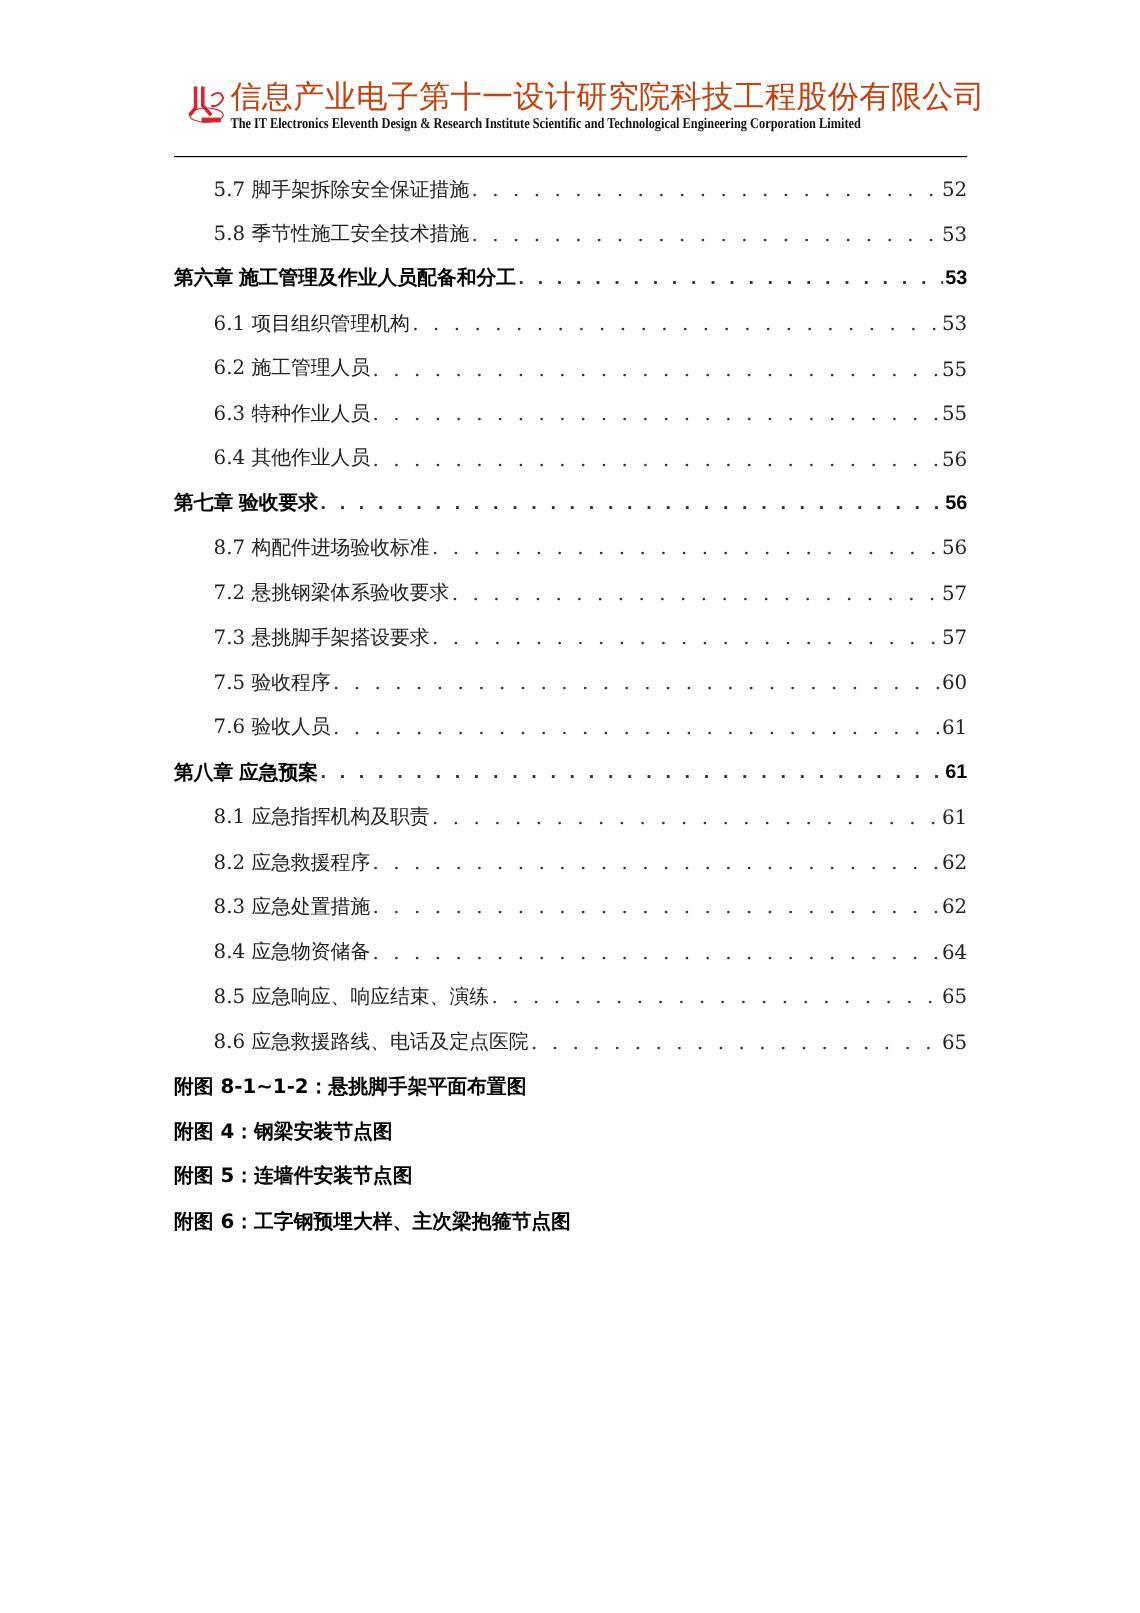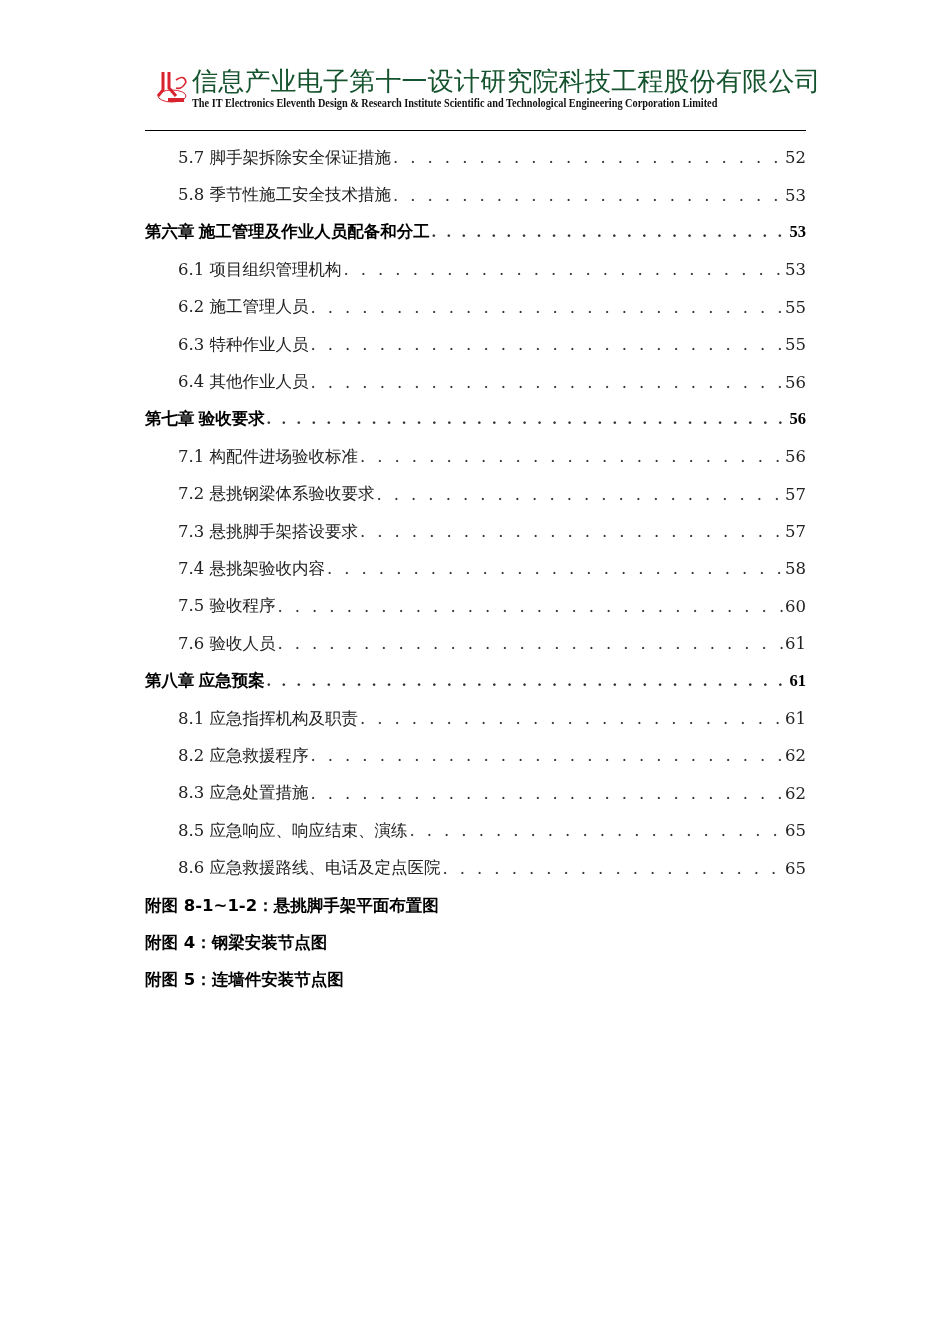--- a/index.html
+++ b/index.html
@@ -1,25 +1,25 @@
 <!DOCTYPE html>
 <html><head>
 <meta charset="utf-8">
 <style>
   html, body { margin: 0; padding: 0; background: #ffffff; }
   body { width: 950px; height: 1344px; position: relative; overflow: hidden; color: #000; }
   .page { position: absolute; left: 0; top: 0; width: 950px; height: 1344px; background: #fff; }
   .header { position: absolute; left: 150px; top: 64px; width: 650px; height: 50px; }
   .logo { position: absolute; left: 6px; top: 4px; width: 34px; height: 38px; }
-  .title-cn { position: absolute; left: 42px; top: 2px; font-family: "DejaVu Sans", sans-serif; font-size: 26px; line-height: 30px; letter-spacing: 0.2px; color: #14532d; white-space: nowrap; }
+  .title-cn { position: absolute; left: 42px; top: 2px; font-family: "DejaVu Sans", sans-serif; font-size: 26px; line-height: 30px; letter-spacing: 0.2px; color: #c2410c; white-space: nowrap; }
   .title-en { position: absolute; left: 42px; top: 32px; font-family: "Liberation Serif", serif; font-weight: bold; font-size: 12.4px; line-height: 14px; color: #111; white-space: nowrap; transform: scaleX(0.83); transform-origin: left top; }
   .rule { position: absolute; left: 145px; top: 130px; width: 661px; height: 0; border-top: 1.5px solid #000; }
   .toc { position: absolute; left: 145px; top: 139px; width: 661px; text-align: right; }
   .row { position: relative; height: 37.4px; display: flex; align-items: center; font-family: "DejaVu Serif", serif; font-size: 16.5px; white-space: nowrap; }
-  .row.l1 { font-family: Liberation Serif, serif; font-weight: bold; }
+  .row.l1 { font-family: Liberation Sans, sans-serif; font-weight: bold; }
   .row.l2 { padding-left: 33px; color: #222; }
   .row .label { flex: 0 0 auto; padding-right: 2px; }
   .row .dots { flex: 1 1 auto; overflow: hidden; letter-spacing: 3.4px; color: #333; }
   .row .dots::before { content: ". . . . . . . . . . . . . . . . . . . . . . . . . . . . . . . . . . . . . . . . . . . . . . . . . . . . . . . . . . . . . . . . . . . . . . . . . . . . . . . . . . . . . . . . . . . . . . . . . . . . . . . . . . . . . . . . . . . . ."; }
   .row .page-num { flex: 0 0 auto; padding-left: 2px; }
   .row.appendix { font-family: "DejaVu Sans", sans-serif; font-weight: bold; }
 </style>
 </head>
 <body>
 
@@ -75,38 +75,33 @@
       <span class="label"><span>6.4</span>&nbsp;<span>其他作业人员</span></span>
       <span class="dots"></span>
       <span class="page-num">56</span>
     </div>
     <div class="row l1">
       <span class="label"><span>第七章</span>&nbsp;<span>验收要求</span></span>
       <span class="dots"></span>
       <span class="page-num">56</span>
     </div>
     <div class="row l2">
-      <span class="label"><span>7.1</span>&nbsp;<span>构配件进场验收标准</span></span>
+      <span class="label"><span>8.7</span>&nbsp;<span>构配件进场验收标准</span></span>
       <span class="dots"></span>
       <span class="page-num">56</span>
     </div>
     <div class="row l2">
       <span class="label"><span>7.2</span>&nbsp;<span>悬挑钢梁体系验收要求</span></span>
       <span class="dots"></span>
       <span class="page-num">57</span>
     </div>
     <div class="row l2">
       <span class="label"><span>7.3</span>&nbsp;<span>悬挑脚手架搭设要求</span></span>
       <span class="dots"></span>
       <span class="page-num">57</span>
-    </div>
-    <div class="row l2">
-      <span class="label"><span>7.4</span>&nbsp;<span>悬挑架验收内容</span></span>
-      <span class="dots"></span>
-      <span class="page-num">58</span>
     </div>
     <div class="row l2">
       <span class="label"><span>7.5</span>&nbsp;<span>验收程序</span></span>
       <span class="dots"></span>
       <span class="page-num">60</span>
     </div>
     <div class="row l2">
       <span class="label"><span>7.6</span>&nbsp;<span>验收人员</span></span>
       <span class="dots"></span>
       <span class="page-num">61</span>
@@ -125,34 +120,42 @@
       <span class="label"><span>8.2</span>&nbsp;<span>应急救援程序</span></span>
       <span class="dots"></span>
       <span class="page-num">62</span>
     </div>
     <div class="row l2">
       <span class="label"><span>8.3</span>&nbsp;<span>应急处置措施</span></span>
       <span class="dots"></span>
       <span class="page-num">62</span>
     </div>
     <div class="row l2">
+      <span class="label"><span>8.4</span>&nbsp;<span>应急物资储备</span></span>
+      <span class="dots"></span>
+      <span class="page-num">64</span>
+    </div>
+    <div class="row l2">
       <span class="label"><span>8.5</span>&nbsp;<span>应急响应、响应结束、演练</span></span>
       <span class="dots"></span>
       <span class="page-num">65</span>
     </div>
     <div class="row l2">
       <span class="label"><span>8.6</span>&nbsp;<span>应急救援路线、电话及定点医院</span></span>
       <span class="dots"></span>
       <span class="page-num">65</span>
     </div>
 
     <div class="row appendix nodots">
         <span class="label">附图 8-1~1-2：悬挑脚手架平面布置图</span>
       </div>
     <div class="row appendix nodots">
         <span class="label">附图 4：钢梁安装节点图</span>
       </div>
     <div class="row appendix nodots">
         <span class="label">附图 5：连墙件安装节点图</span>
       </div>
+    <div class="row appendix nodots">
+        <span class="label">附图 6：工字钢预埋大样、主次梁抱箍节点图</span>
+      </div>
 
   </div>
 </div>
 
 </body></html>

